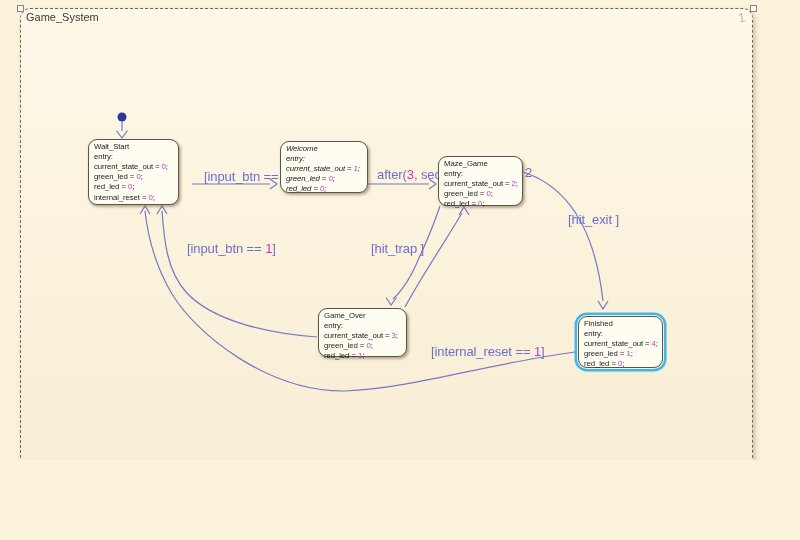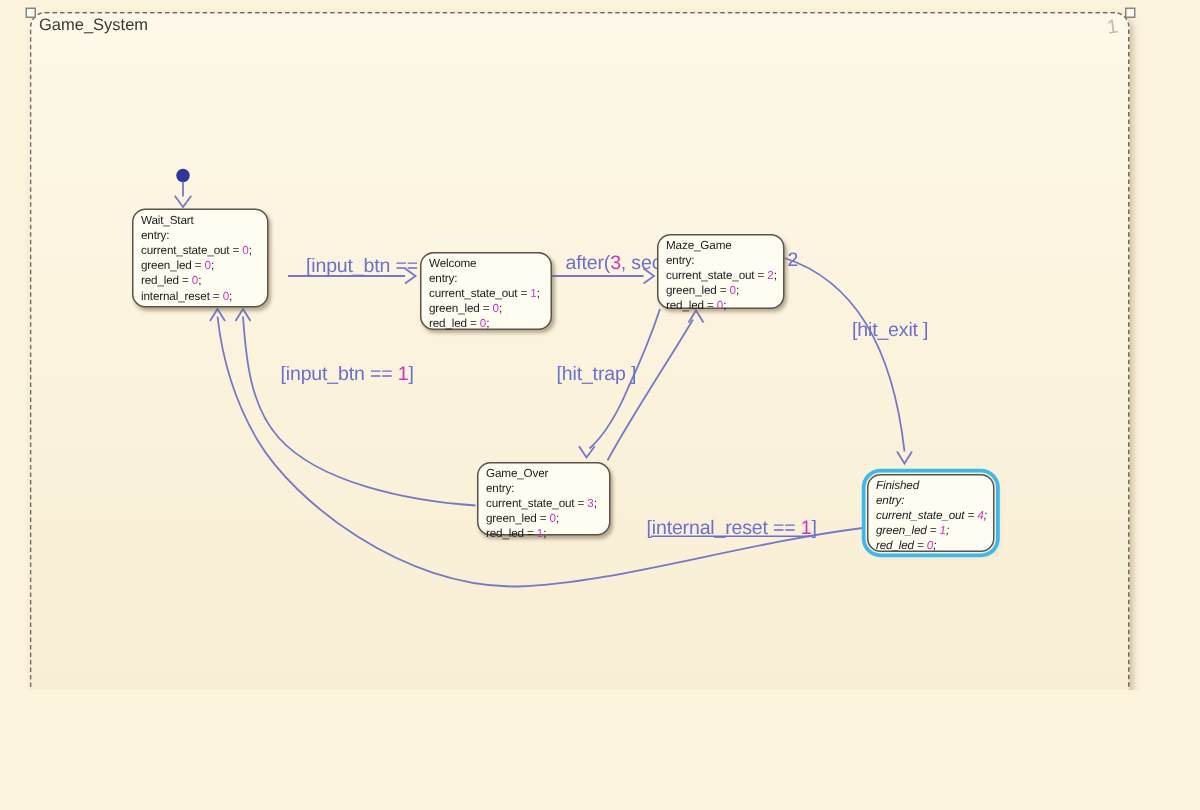--- a/index.html
+++ b/index.html
@@ -31,21 +31,20 @@
   .state {
     position:absolute; background:#fffdf2; border:1.4px solid #5a544a;
     border-radius:9px; box-sizing:border-box;
     box-shadow:1.5px 2px 2.5px rgba(120,100,70,.5);
     font-size:7.8px; line-height:10.2px; letter-spacing:-0.1px;
     color:#1c1c1c; padding:1.5px 2px 0 5px; white-space:nowrap;
   }
   .state.selected {
     box-shadow:0 0 0 1px rgba(253,248,233,.9), 0 0 0 3.5px #41b7e9,
                2px 2px 3px rgba(120,100,70,.35);
-    font-style:italic;
   }
   .val { color:#d433b8; }
   .t-label {
     position:absolute; font-size:13px; color:#6a6fd0; white-space:nowrap;
     letter-spacing:-0.1px;
   }
   .t-label .num { color:#d433b8; }
 </style>
 </head>
 <body>
@@ -94,32 +93,32 @@
   <div class="t-label" style="left:377px; top:167px;"><span>after(</span><span class="num">3</span><span>, sec)</span></div>
 
   <div class="t-label" style="left:525px; top:165px;">2</div>
 
   <div class="t-label" style="left:568px; top:212px;"><span>[hit_exit ]</span></div>
 
   <div class="t-label" style="left:371px; top:241px;"><span>[hit_trap ]</span></div>
 
   <div class="t-label" style="left:187px; top:241px;"><span>[input_btn == </span><span class="num">1</span><span>]</span></div>
 
-  <div class="t-label" style="left:431px; top:344px;text-decoration:underline;"><span>[internal_reset == </span><span class="num">1</span><span>]</span></div>
+  <div class="t-label" style="left:431px; top:344px;"><span>[internal_reset == </span><span class="num">1</span><span>]</span></div>
 
   <div class="state" style="left:88px; top:139px; width:91px; height:66px;">
     <div>Wait_Start</div>
     <div><span>entry:</span></div>
     <div><span>current_state_out = </span><span class="val">0</span><span>;</span></div>
     <div><span>green_led = </span><span class="val">0</span><span>;</span></div>
     <div><span>red_led = </span><span class="val">0</span><span>;</span></div>
     <div><span>internal_reset = </span><span class="val">0</span><span>;</span></div>
   </div>
 
-  <div class="state" style="left:280px; top:168px; width:88px; height:52px;">
+  <div class="state" style="left:280px; top:141px; width:88px; height:52px;font-style:italic;">
     <div>Welcome</div>
     <div><span>entry:</span></div>
     <div><span>current_state_out = </span><span class="val">1</span><span>;</span></div>
     <div><span>green_led = </span><span class="val">0</span><span>;</span></div>
     <div><span>red_led = </span><span class="val">0</span><span>;</span></div>
   </div>
 
   <div class="state" style="left:438px; top:156px; width:85px; height:50px;">
     <div>Maze_Game</div>
     <div><span>entry:</span></div>

